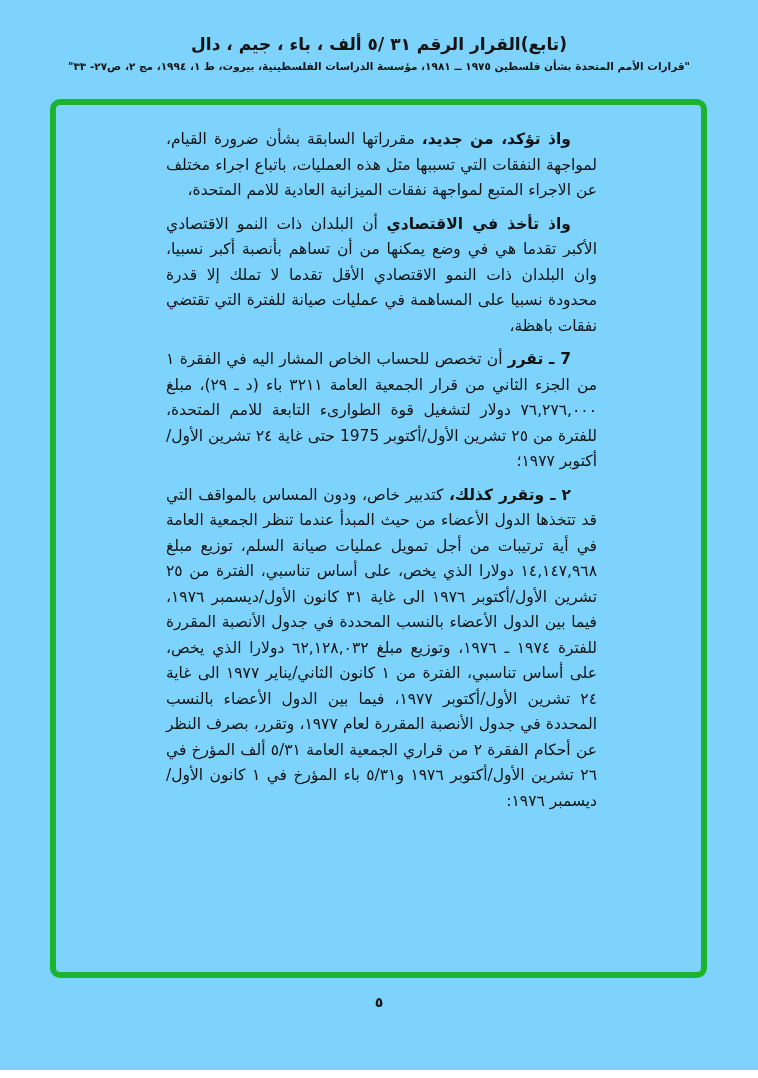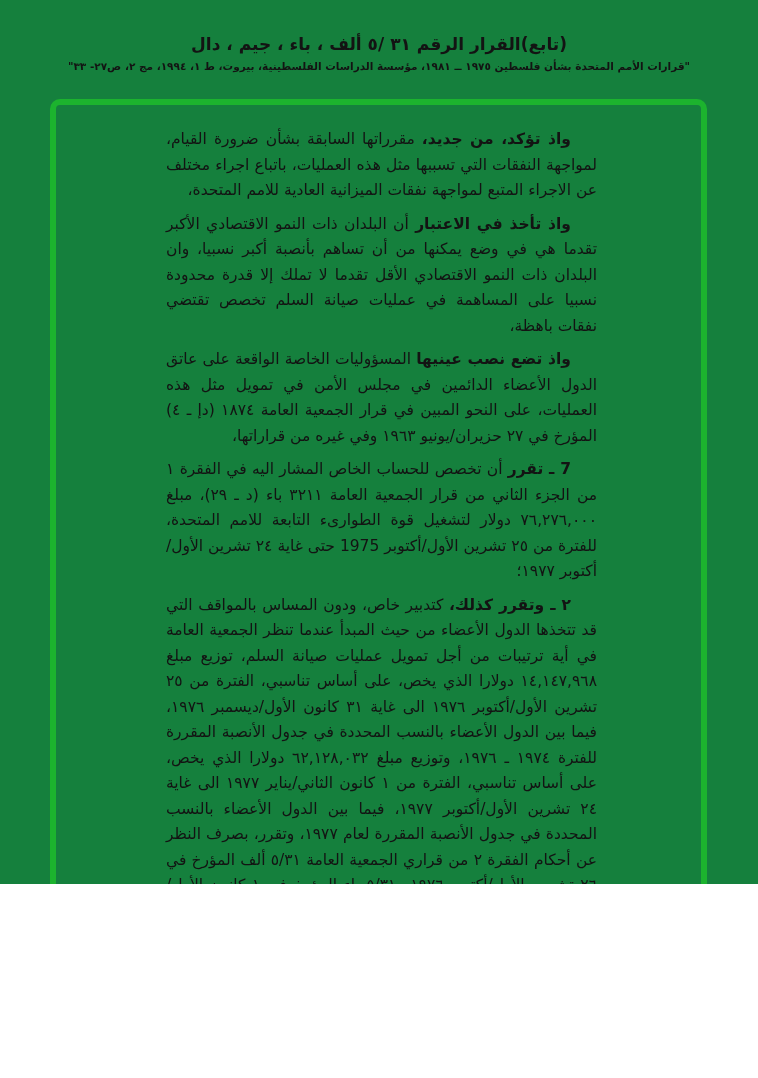--- a/index.html
+++ b/index.html
@@ -3,22 +3,22 @@
 <meta charset="utf-8">
 <style>
   html, body {
     margin: 0;
     padding: 0;
     background: #ffffff;
   }
   .page {
     position: relative;
     width: 758px;
-    height: 884px;
-    background: #15803d;
+    height: 1070px;
+    background: #7dd3fc;
     font-family: "DejaVu Sans", sans-serif;
     color: #131313;
     overflow: hidden;
   }
   .header {
     position: absolute;
     top: 33px;
     left: 0;
     right: 0;
     direction: rtl;
@@ -83,23 +83,22 @@
 
   <div class="header">
     <div class="title">(تابع)القرار الرقم ٣١ /٥ ألف ، باء ، جيم ، دال</div>
     <div class="source">"قرارات الأمم المتحدة بشأن فلسطين ١٩٧٥ ــ ١٩٨١، مؤسسة الدراسات الفلسطينية، بيروت، ط ١، ١٩٩٤، مج ٢، ص٢٧- ٣٣"</div>
   </div>
 
   <div class="frame">
 
     <p class="para"><span class="lead">واذ تؤكد، من جديد،</span><span> مقرراتها السابقة بشأن ضرورة القيام، لمواجهة النفقات التي تسببها مثل هذه العمليات، باتباع اجراء مختلف عن الاجراء المتبع لمواجهة نفقات الميزانية العادية للامم المتحدة،</span></p>
 
-    <p class="para"><span class="lead">واذ تأخذ في الاعتبار</span><span> أن البلدان ذات النمو الاقتصادي الأكبر تقدما هي في وضع يمكنها من أن تساهم بأنصبة أكبر نسبيا، وان البلدان ذات النمو الاقتصادي الأقل تقدما لا تملك إلا قدرة محدودة نسبيا على المساهمة في عمليات صيانة السلم تخصص تقتضي نفقات باهظة،</span></p>
+    <p class="para"><span class="lead">واذ تأخذ في الاقتصادي</span><span> أن البلدان ذات النمو الاقتصادي الأكبر تقدما هي في وضع يمكنها من أن تساهم بأنصبة أكبر نسبيا، وان البلدان ذات النمو الاقتصادي الأقل تقدما لا تملك إلا قدرة محدودة نسبيا على المساهمة في عمليات صيانة للفترة التي تقتضي نفقات باهظة،</span></p>
 
-    <p class="para"><span class="lead">واذ تضع نصب عينيها</span><span> المسؤوليات الخاصة الواقعة على عاتق الدول الأعضاء الدائمين في مجلس الأمن في تمويل مثل هذه العمليات، على النحو المبين في قرار الجمعية العامة ١٨٧٤ (دإ ـ ٤) المؤرخ في ٢٧ حزيران/يونيو ١٩٦٣ وفي غيره من قراراتها،</span></p>
 
 
     <p class="para"><span class="lead">7 ـ تقرر</span><span> أن تخصص للحساب الخاص المشار اليه في الفقرة ١ من الجزء الثاني من قرار الجمعية العامة ٣٢١١ باء (د ـ ٢٩)، مبلغ ٧٦,٢٧٦,٠٠٠ دولار لتشغيل قوة الطوارىء التابعة للامم المتحدة، للفترة من ٢٥ تشرين الأول/أكتوبر 1975 حتى غاية ٢٤ تشرين الأول/أكتوبر ١٩٧٧؛</span></p>
 
     <p class="para"><span class="lead">٢ ـ وتقرر كذلك،</span><span> كتدبير خاص، ودون المساس بالمواقف التي قد تتخذها الدول الأعضاء من حيث المبدأ عندما تنظر الجمعية العامة في أية ترتيبات من أجل تمويل عمليات صيانة السلم، توزيع مبلغ ١٤,١٤٧,٩٦٨ دولارا الذي يخص، على أساس تناسبي، الفترة من ٢٥ تشرين الأول/أكتوبر ١٩٧٦ الى غاية ٣١ كانون الأول/ديسمبر ١٩٧٦، فيما بين الدول الأعضاء بالنسب المحددة في جدول الأنصبة المقررة للفترة ١٩٧٤ ـ ١٩٧٦، وتوزيع مبلغ ٦٢,١٢٨,٠٣٢ دولارا الذي يخص، على أساس تناسبي، الفترة من ١ كانون الثاني/يناير ١٩٧٧ الى غاية ٢٤ تشرين الأول/أكتوبر ١٩٧٧، فيما بين الدول الأعضاء بالنسب المحددة في جدول الأنصبة المقررة لعام ١٩٧٧، وتقرر، بصرف النظر عن أحكام الفقرة ٢ من قراري الجمعية العامة ٥/٣١ ألف المؤرخ في ٢٦ تشرين الأول/أكتوبر ١٩٧٦ و٥/٣١ باء المؤرخ في ١ كانون الأول/ديسمبر ١٩٧٦:</span></p>
 
   </div>
 
   <div class="page-number">٥</div>
 

